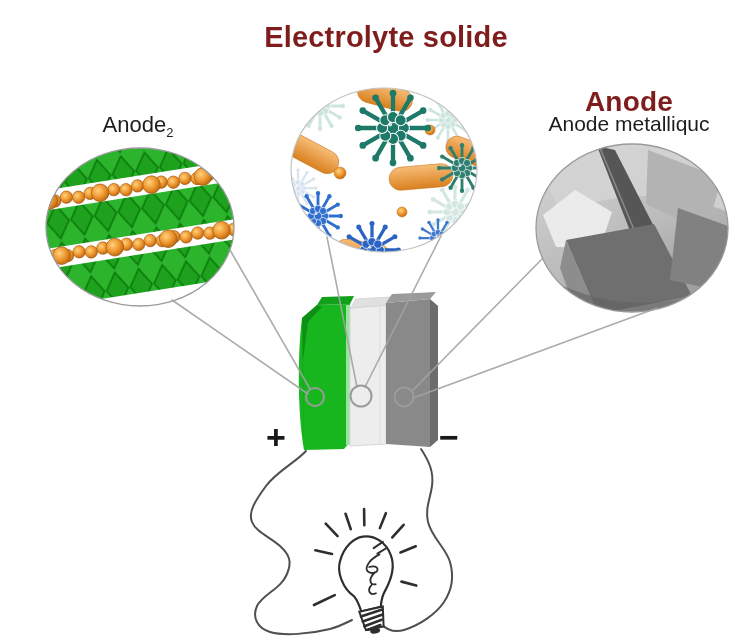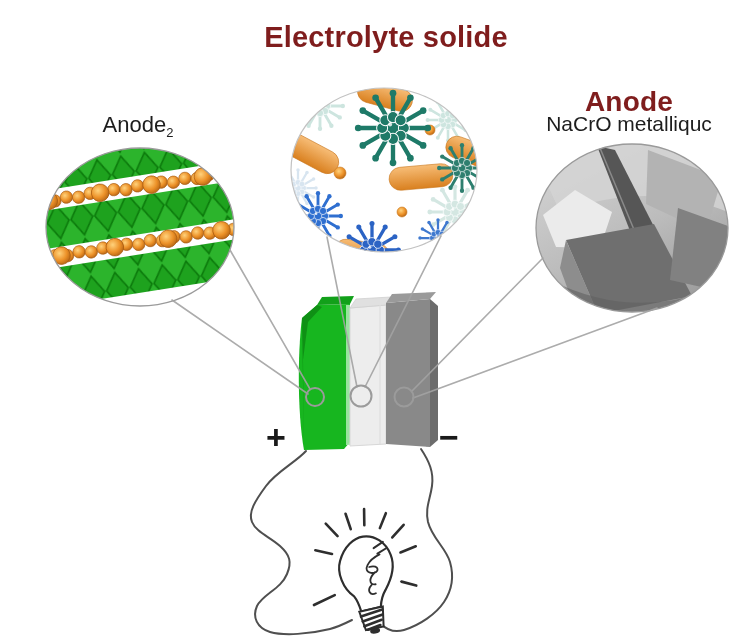--- a/index.html
+++ b/index.html
@@ -257,18 +257,18 @@
     </g>
   </svg>
 
   <div class="lbl formula" style="left:138px;top:112px;">
     <span>Anode</span><sub>2</sub>
   </div>
 
   <div class="lbl title" style="left:386px;top:21px;font-size:29px;">Electrolyte solide</div>
 
   <div class="lbl title" style="left:629px;top:70px;margin-top:16px;">Anode</div>
-  <div class="lbl subtitle" style="left:629px;top:112px;">NaCrO metalliquc</div>
+  <div class="lbl subtitle" style="left:629px;top:112px;">Anode metalliquc</div>
 
   <div class="lbl terminal" style="left:276px;top:418px;">+</div>
   <div class="lbl terminal" style="left:449px;top:418px;">−</div>
 
 </div>
 
 </body></html>

